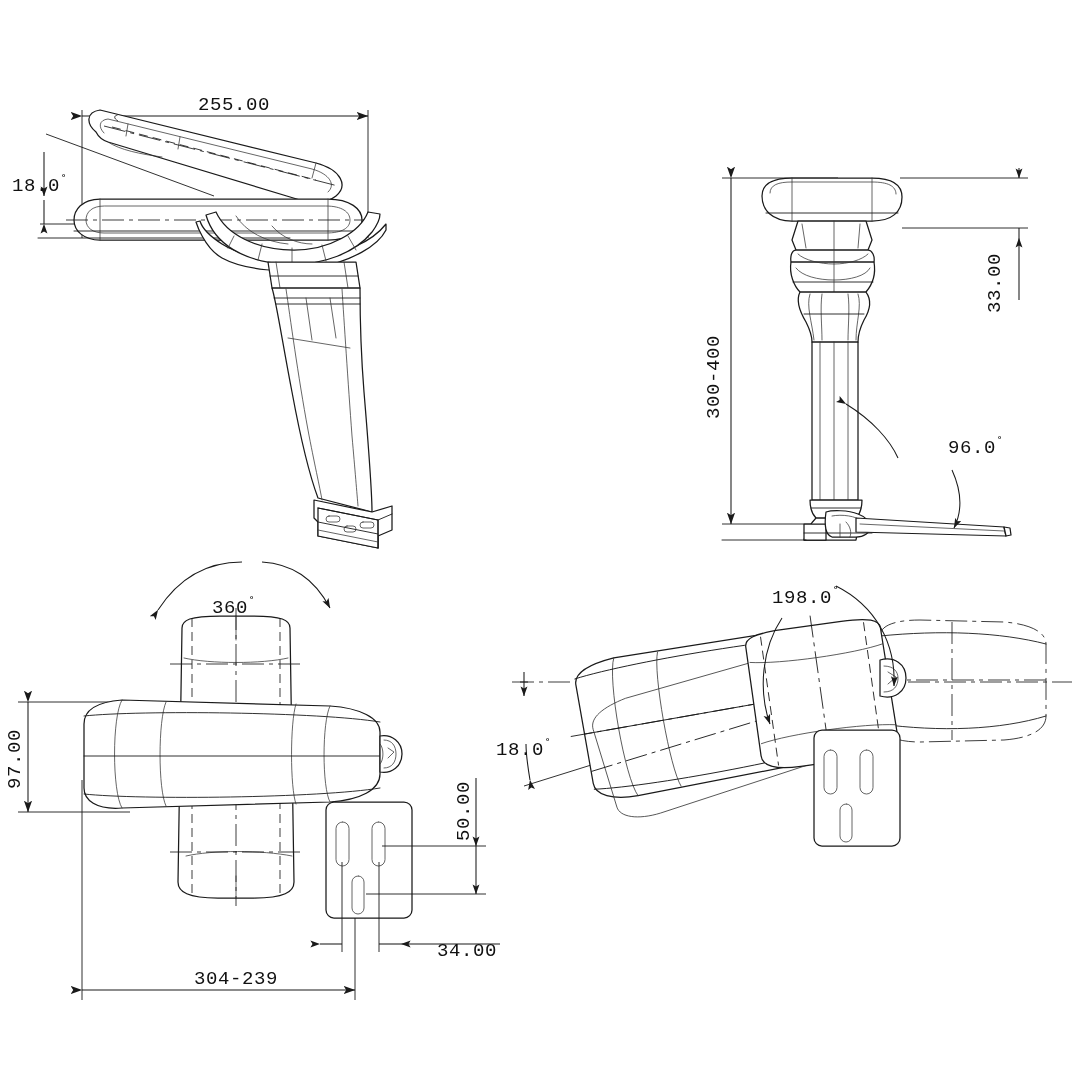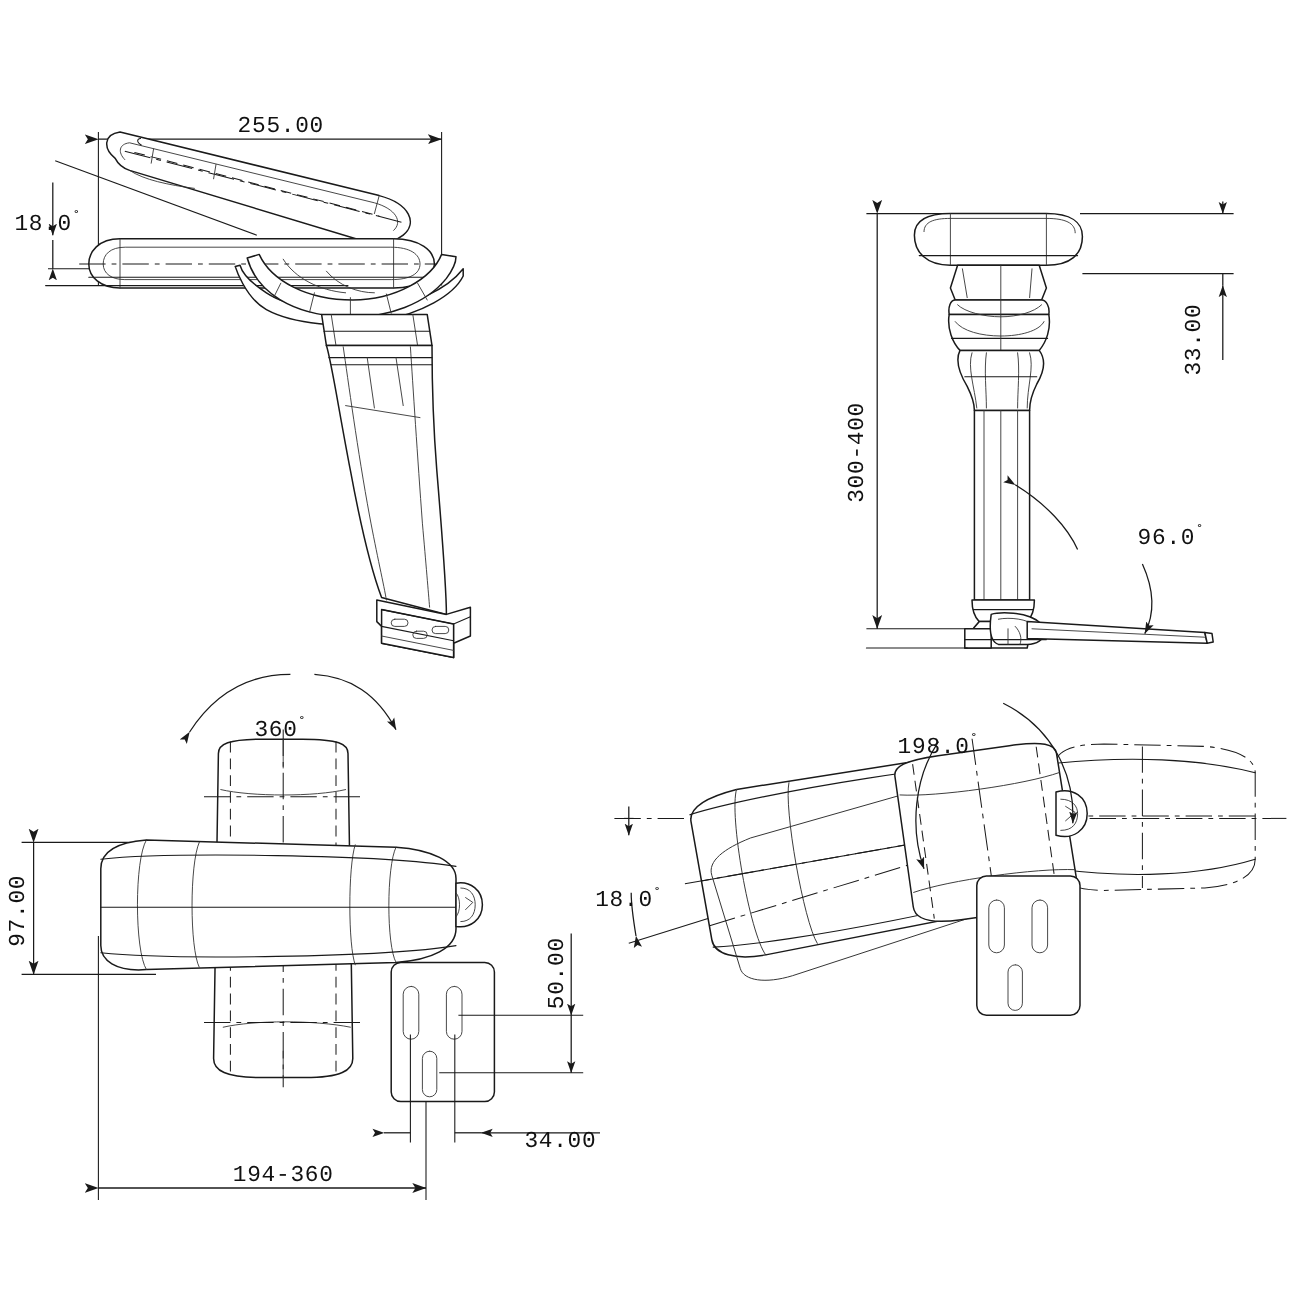--- a/index.html
+++ b/index.html
@@ -485,24 +485,24 @@
 
 <div class="lbl vert" style="left:434px;top:800px;transform:rotate(-90deg);">
   <span>50.00</span>
 </div>
 
 <div class="lbl" style="left:437px;top:940px;font-family:Liberation Mono, monospace;">
   <span>34.00</span>
 </div>
 
 <div class="lbl" style="left:194px;top:968px;">
-  <span>194-360</span>
-</div>
-
-<div class="lbl" style="left:748px;top:586px;margin-top:24px;">
+  <span>304-239</span>
+</div>
+
+<div class="lbl" style="left:772px;top:586px;">
   <span>198.0</span><span class="d">˚</span>
 </div>
 
 <div class="lbl" style="left:496px;top:738px;">
   <span>18.0</span><span class="d">˚</span>
 </div>
 
 </div>
 
 </body></html>

